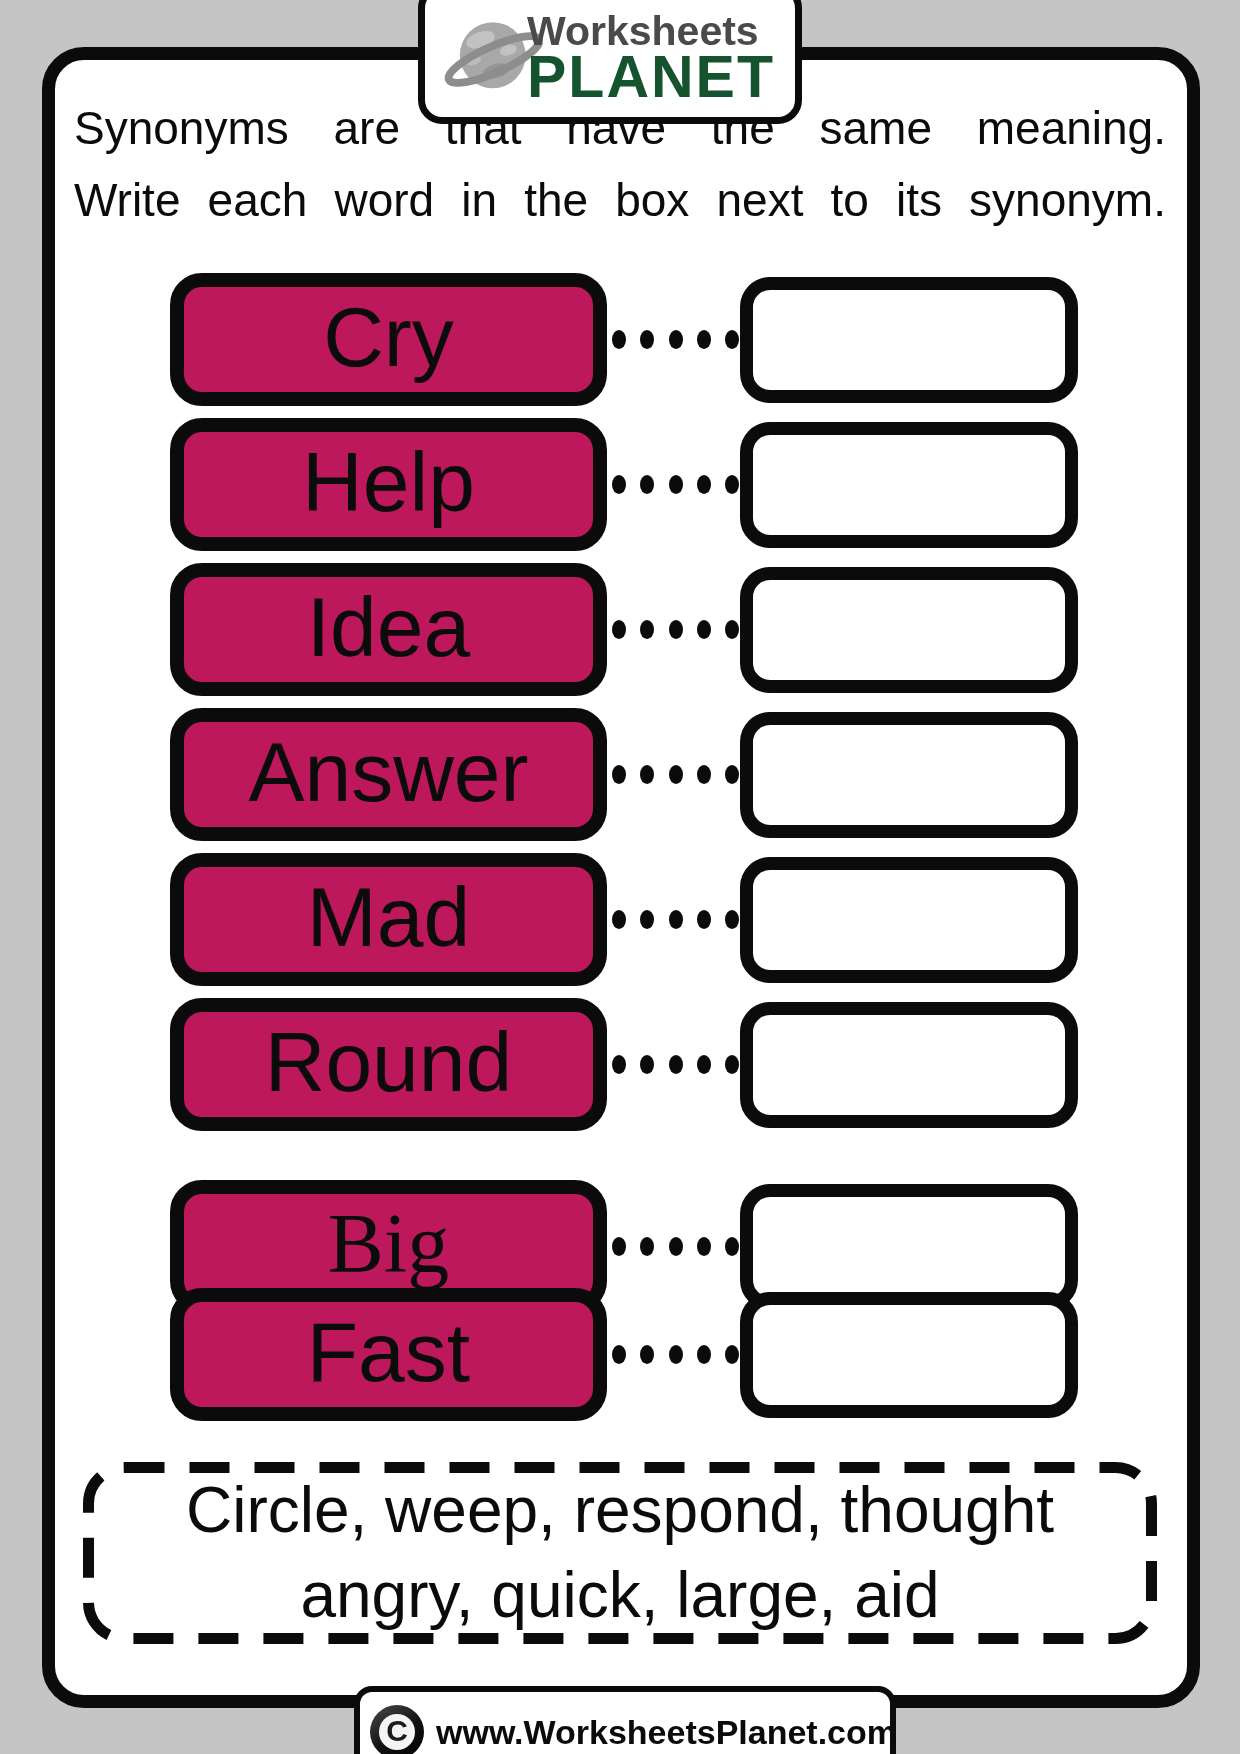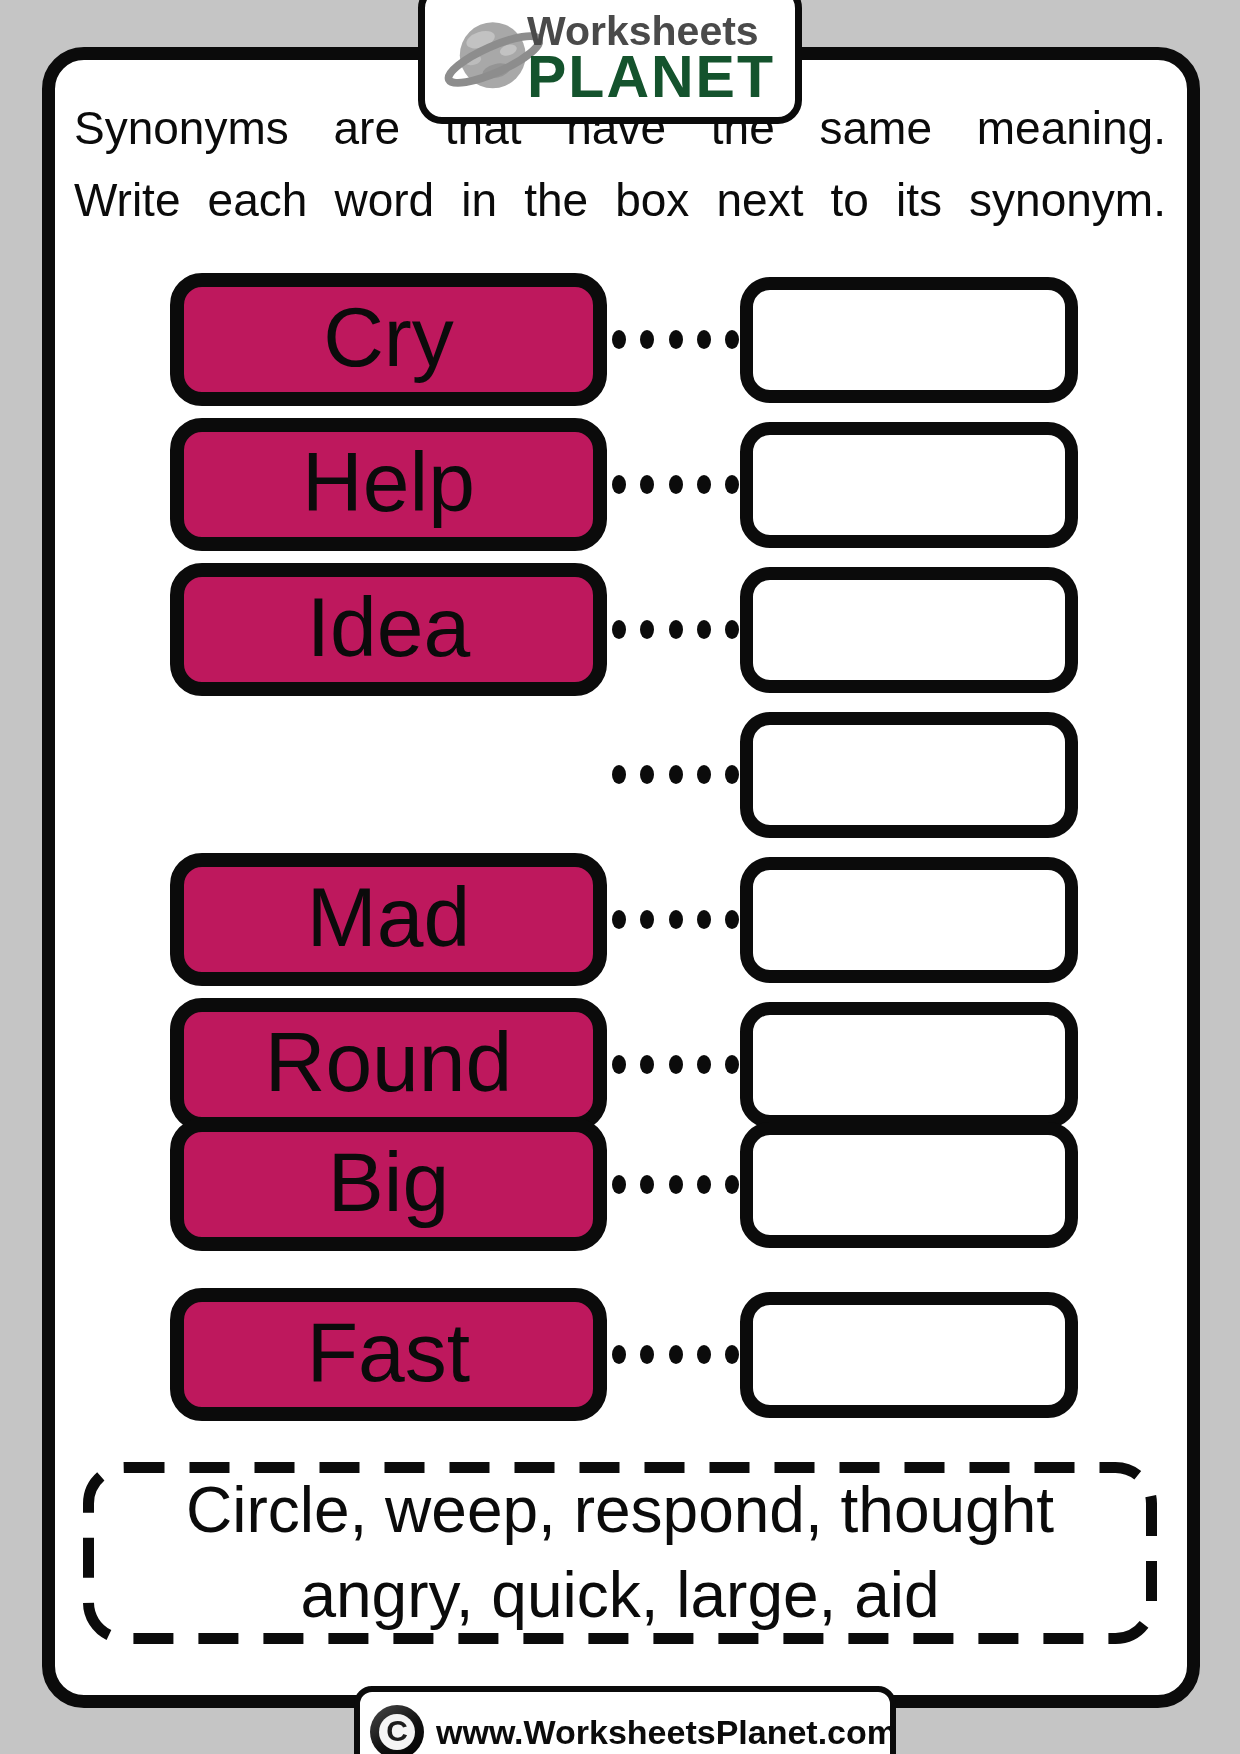--- a/index.html
+++ b/index.html
@@ -189,20 +189,23 @@
       <span class="dot"></span>
       <span class="dot"></span>
       <span class="dot"></span>
       <span class="dot"></span>
       <span class="dot"></span>
     </div>
     <div class="answer-box"></div>
   </div>
 
   <div class="row" style="top: 708px;">
+    <div class="word-box">
+      <span class="word-label">Answer</span>
+    </div>
     <div class="dots">
       <span class="dot"></span>
       <span class="dot"></span>
       <span class="dot"></span>
       <span class="dot"></span>
       <span class="dot"></span>
     </div>
     <div class="answer-box"></div>
   </div>
 
@@ -227,21 +230,21 @@
     <div class="dots">
       <span class="dot"></span>
       <span class="dot"></span>
       <span class="dot"></span>
       <span class="dot"></span>
       <span class="dot"></span>
     </div>
     <div class="answer-box"></div>
   </div>
 
-  <div class="row" style="top: 1118px;">
+  <div class="row" style="top: 1180px; font-family: Liberation Serif, serif;">
     <div class="word-box">
       <span class="word-label">Big</span>
     </div>
     <div class="dots">
       <span class="dot"></span>
       <span class="dot"></span>
       <span class="dot"></span>
       <span class="dot"></span>
       <span class="dot"></span>
     </div>

